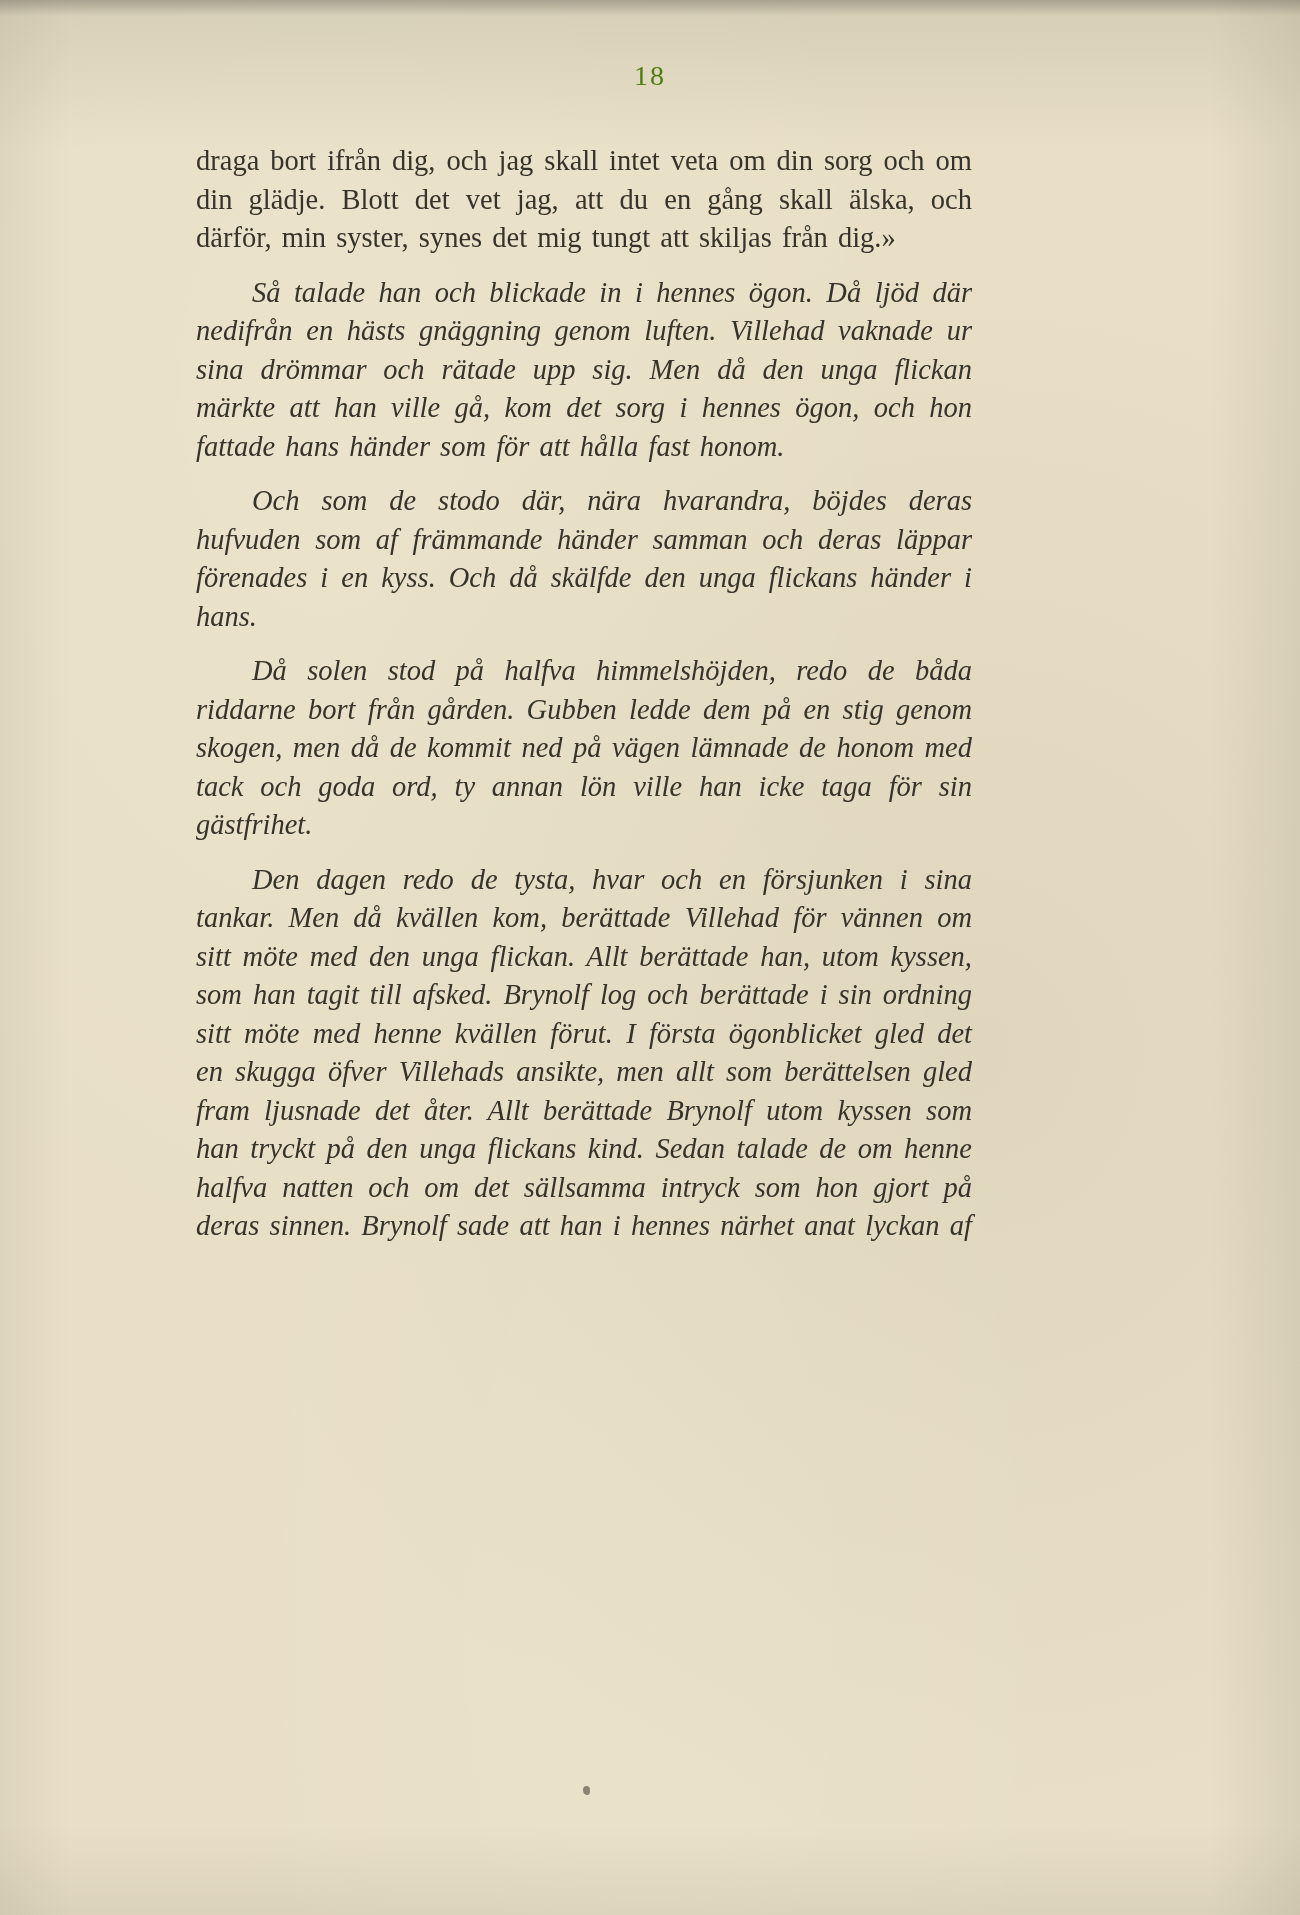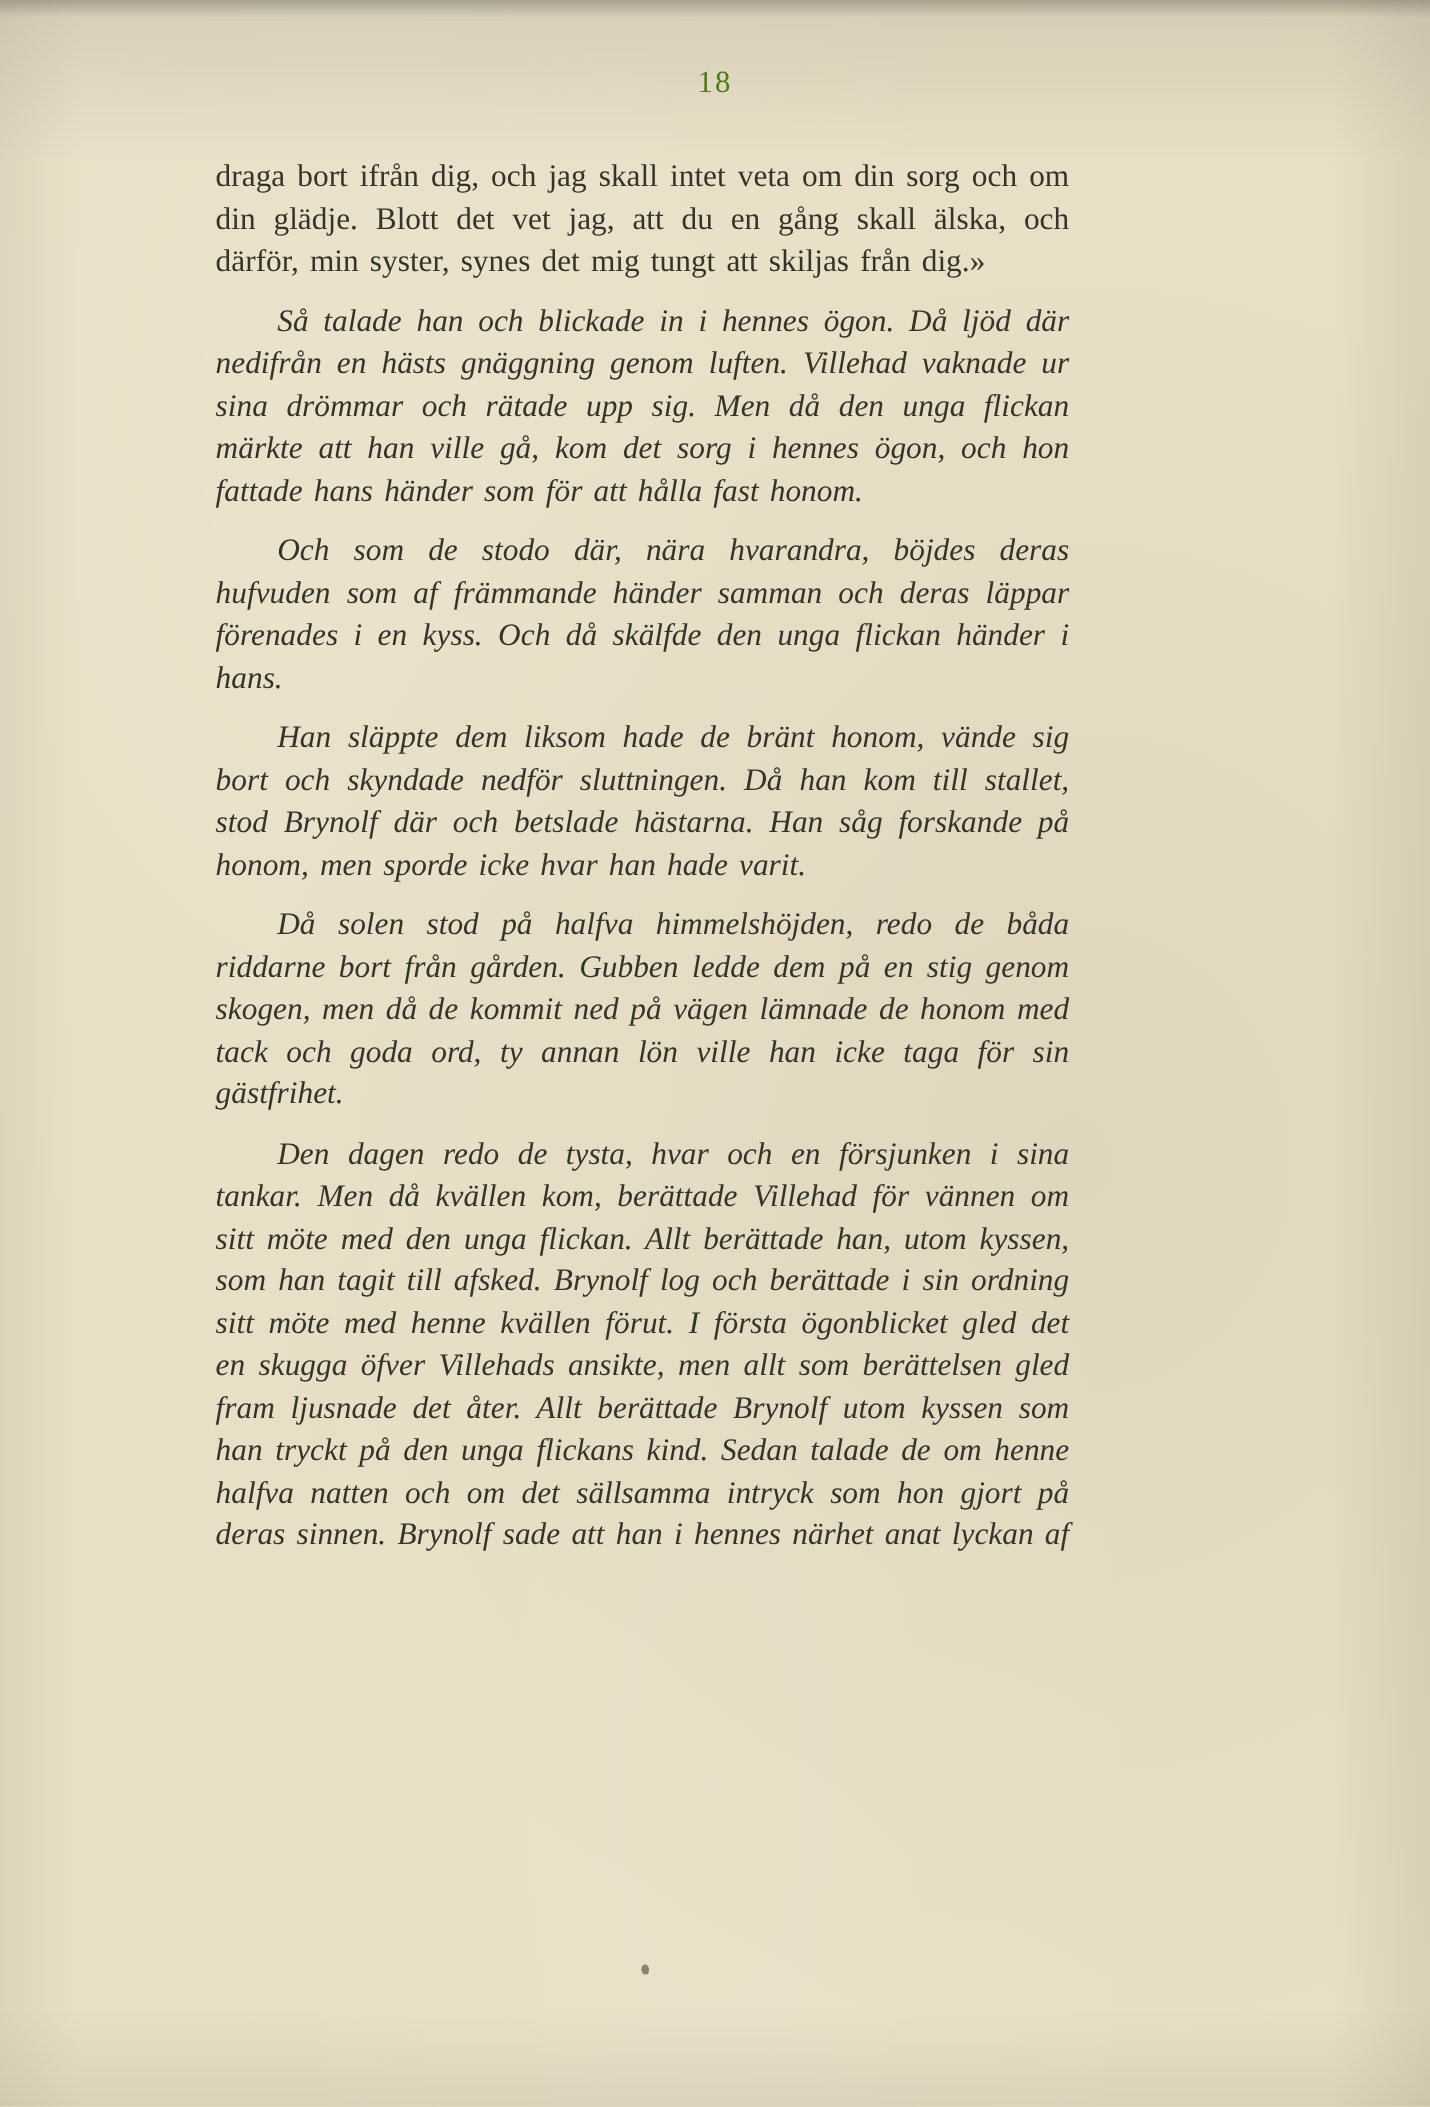--- a/index.html
+++ b/index.html
@@ -74,19 +74,18 @@
 </head>
 <body>
 
 <div class="paper-shading"></div>
 
 <div class="page-number">18</div>
 
 <div class="text-block">
   <p>draga bort ifrån dig, och jag skall intet veta om din sorg och om din glädje. Blott det vet jag, att du en gång skall älska, och därför, min syster, synes det mig tungt att skiljas från dig.»</p>
   <p class="indent">Så talade han och blickade in i hennes ögon. Då ljöd där nedifrån en hästs gnäggning genom luften. Villehad vaknade ur sina drömmar och rätade upp sig. Men då den unga flickan märkte att han ville gå, kom det sorg i hennes ögon, och hon fattade hans händer som för att hålla fast honom.</p>
-  <p class="indent">Och som de stodo där, nära hvarandra, böjdes deras hufvuden som af främmande händer samman och deras läppar förenades i en kyss. Och då skälfde den unga flickan händer i hans.</p>
-  <p class="indent">Han släppte dem liksom hade de bränt honom, vände sig bort och skyndade nedför sluttningen. Då han kom till stallet, stod Brynolf där och betslade hästarna. Han såg forskande på honom, men sporde icke hvar han hade varit.</p>
+  <p class="indent">Och som de stodo där, nära hvarandra, böjdes deras hufvuden som af främmande händer samman och deras läppar förenades i en kyss. Och då skälfde den unga flickans händer i hans.</p>
   <p class="indent">Då solen stod på halfva himmelshöjden, redo de båda riddarne bort från gården. Gubben ledde dem på en stig genom skogen, men då de kommit ned på vägen lämnade de honom med tack och goda ord, ty annan lön ville han icke taga för sin gästfrihet.</p>
   <p class="indent justify-last">Den dagen redo de tysta, hvar och en försjunken i sina tankar. Men då kvällen kom, berättade Villehad för vännen om sitt möte med den unga flickan. Allt berättade han, utom kyssen, som han tagit till afsked. Brynolf log och berättade i sin ordning sitt möte med henne kvällen förut. I första ögonblicket gled det en skugga öfver Villehads ansikte, men allt som berättelsen gled fram ljusnade det åter. Allt berättade Brynolf utom kyssen som han tryckt på den unga flickans kind. Sedan talade de om henne halfva natten och om det sällsamma intryck som hon gjort på deras sinnen. Brynolf sade att han i hennes närhet anat lyckan af</p>
 </div>
 
 <div class="paper-speck"></div>
 
 </body></html>

